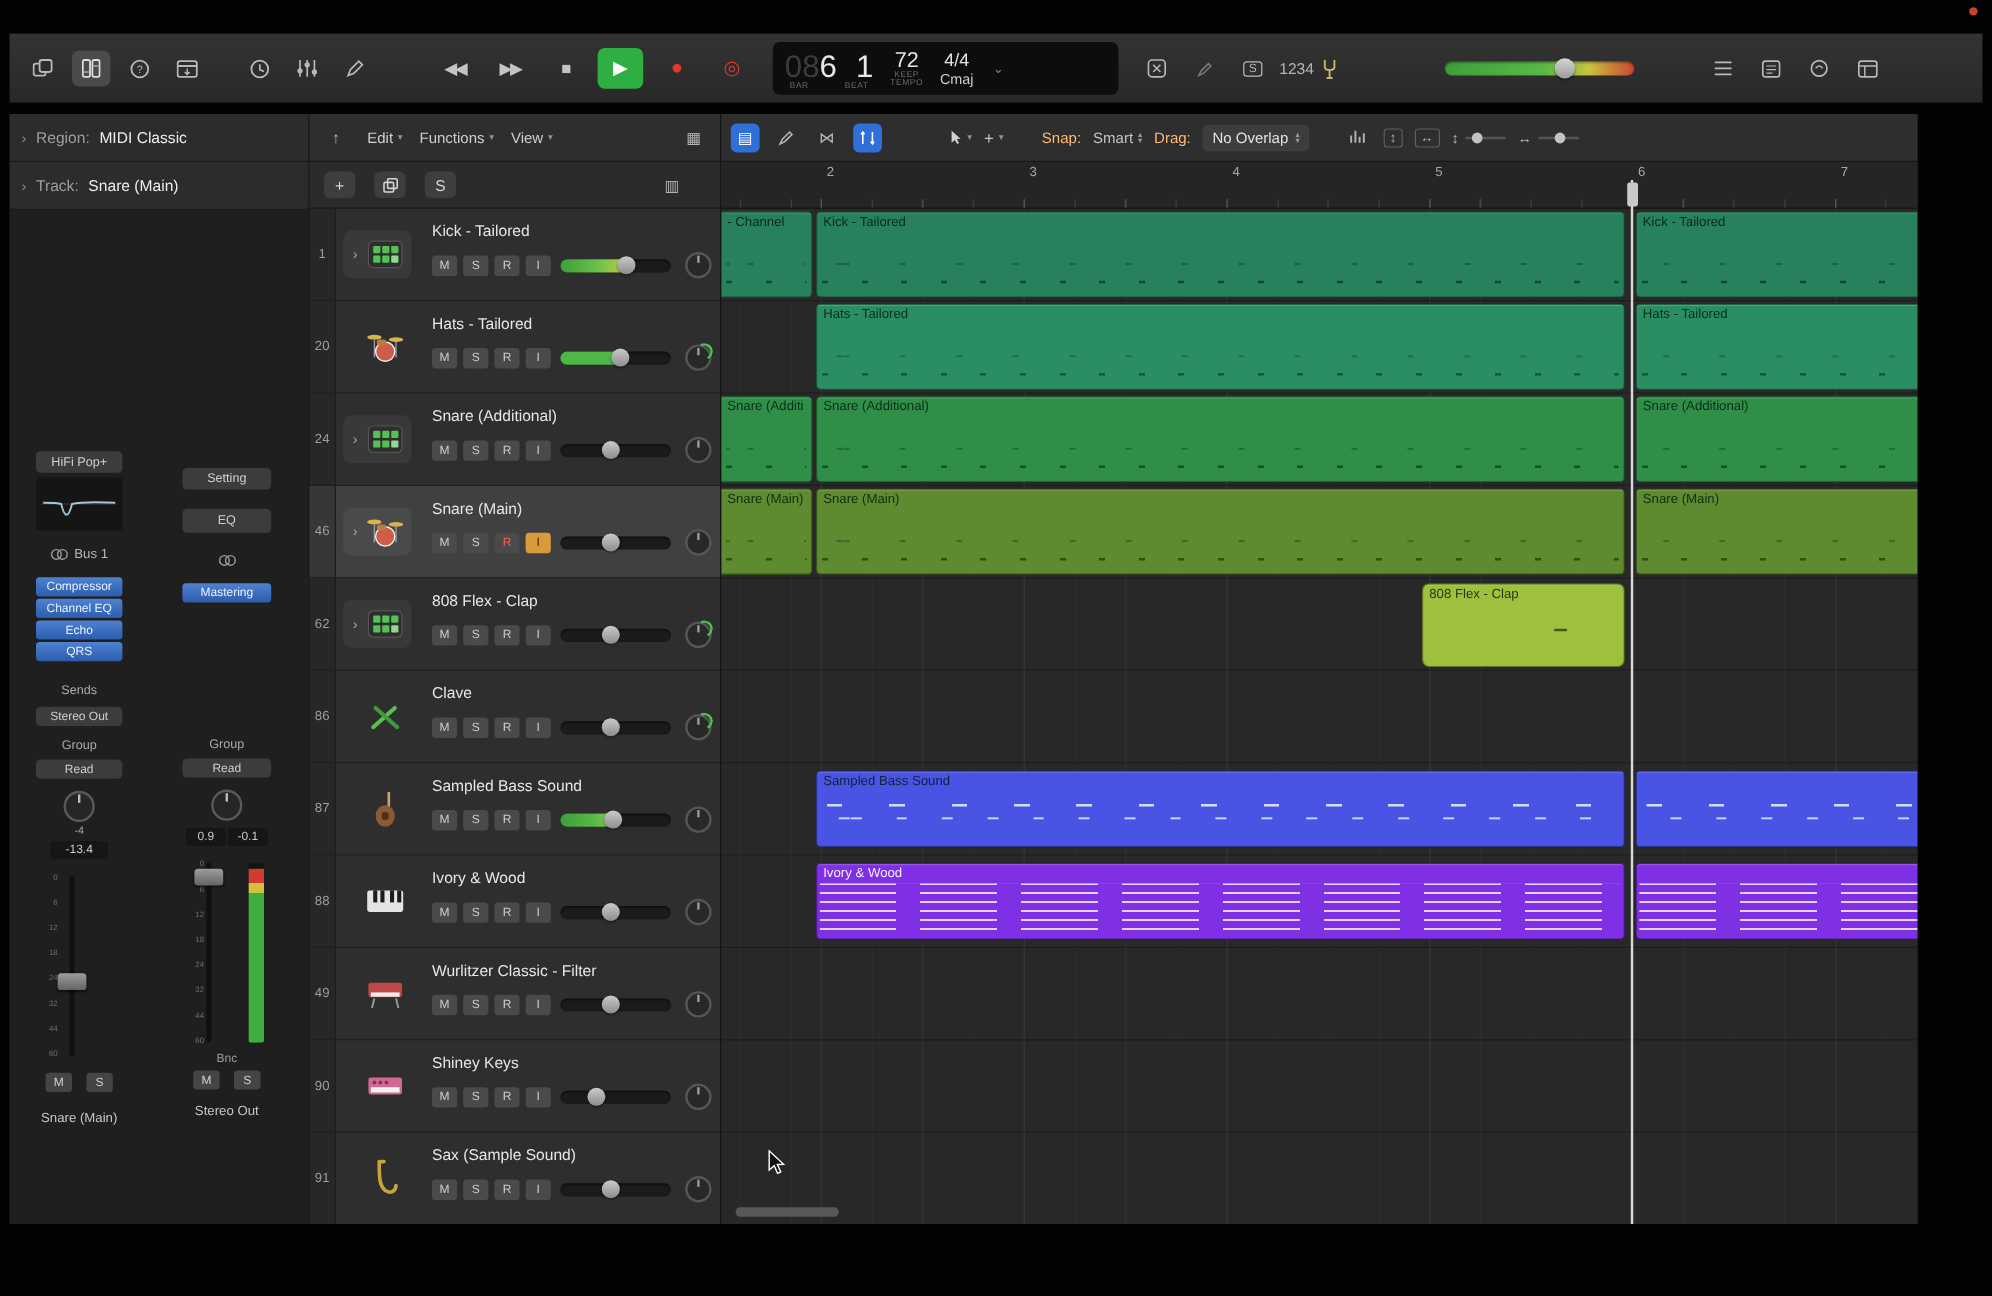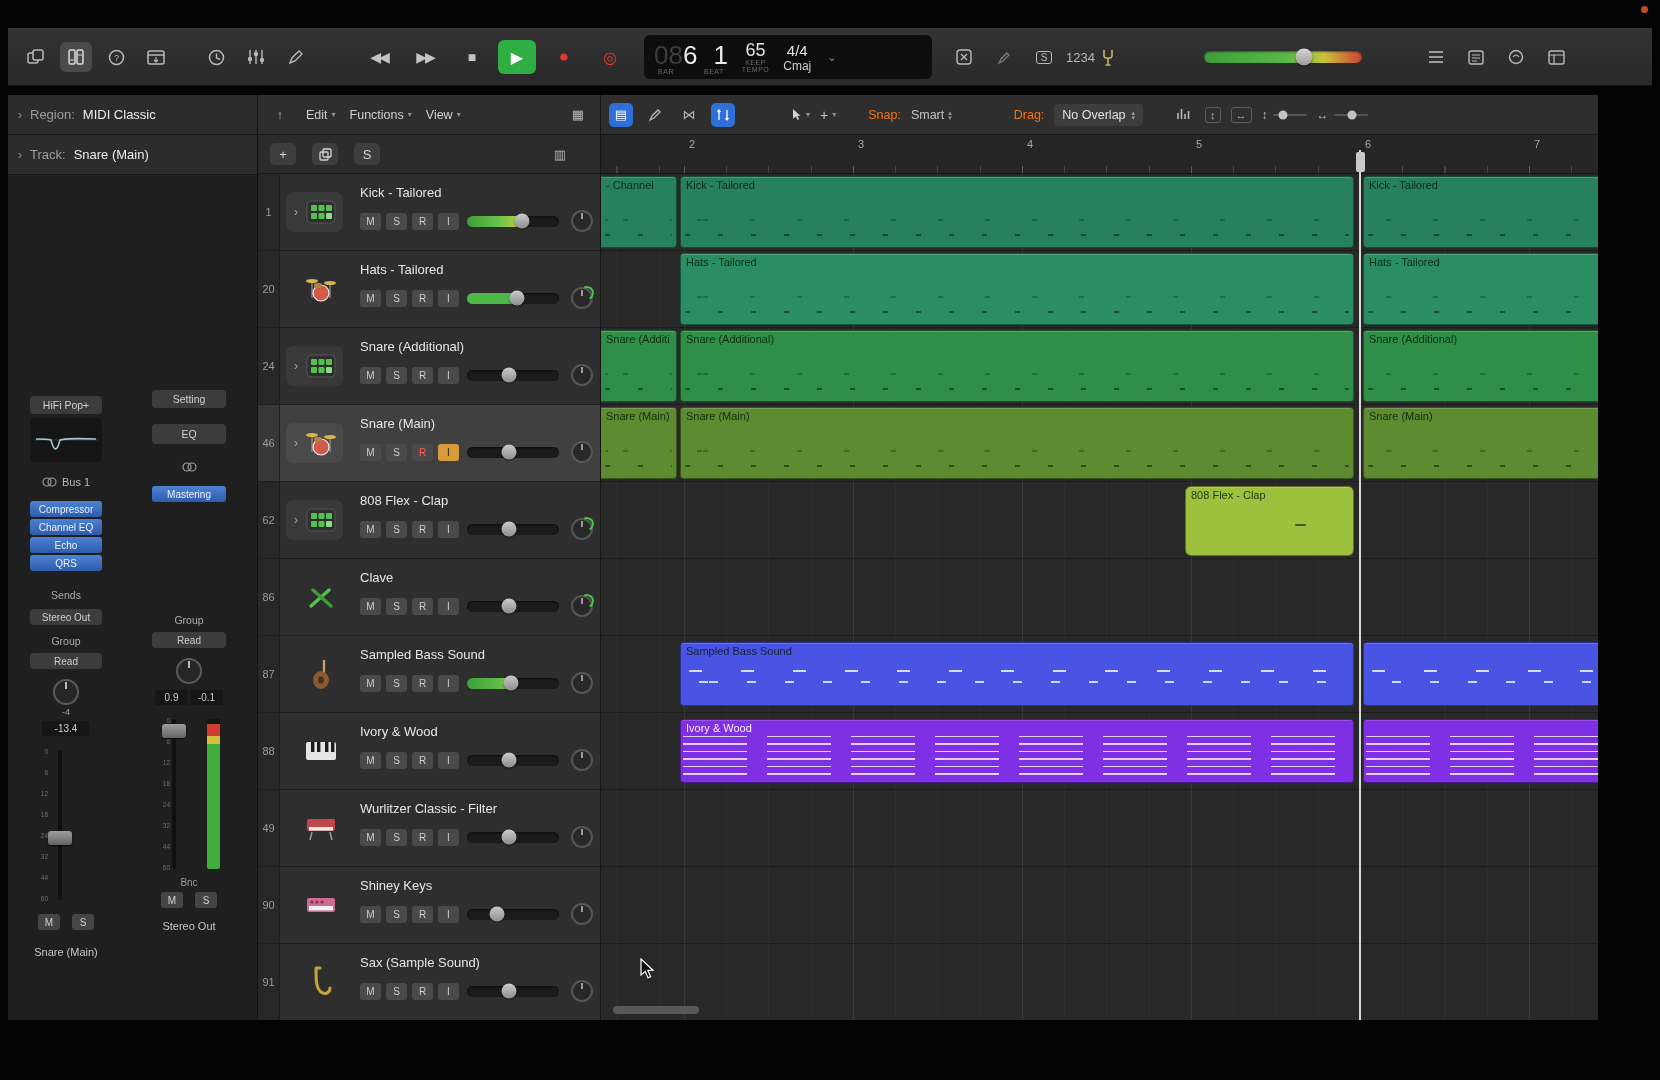--- a/index.html
+++ b/index.html
@@ -40,21 +40,21 @@
 
   
   .inspector{position:absolute;left:0;top:0;width:250px;height:100%;background:#222;border-right:1px solid #121212;}
   .insp-row{height:40px;background:#2c2c2c;border-bottom:1px solid #191919;display:flex;align-items:center;padding:0 10px;gap:8px;font-size:13px;}
   .insp-row .chv{color:#8d8d8d;font-size:12px;}
   .insp-row .dimlab{color:#9d9d9d;}
   .insp-row .vallab{color:#ececec;}
   .insp-body{position:absolute;left:0;right:0;top:81px;bottom:0;background:#1f1f1f;}
 
   .strip{position:absolute;display:flex;flex-direction:column;align-items:center;}
-  .strip1{left:22px;top:220px;width:72px;}
+  .strip1{left:22px;top:200px;width:72px;}
   .strip2{left:144px;top:214px;width:74px;}
   .cs-btn{width:100%;height:18px;background:#3c3c3c;border-radius:4px;color:#cfcfcf;font-size:10.5px;display:flex;align-items:center;justify-content:center;white-space:nowrap;overflow:hidden;}
   .cs-btn.small{height:16px;font-size:10px;}
   .eq-thumb{width:100%;height:44px;background:#151515;border-radius:3px;margin-top:4px;display:flex;align-items:center;justify-content:center;}
   .io-row{margin-top:13px;display:flex;align-items:center;gap:5px;color:#b8b8b8;font-size:11px;height:14px;}
   .plug{width:100%;height:16px;margin-top:2px;background:linear-gradient(#4d82d2,#2e5cab);border-radius:3px;color:#eaf1ff;font-size:10px;display:flex;align-items:center;justify-content:center;white-space:nowrap;overflow:hidden;}
   .plug.first{margin-top:12px;}
   .cs-label{color:#ababab;font-size:10.5px;}
   .knob-big{width:26px;height:26px;border-radius:50%;background:#262626;border:2px solid #5a5a5a;position:relative;}
   .knob-big::after{content:"";position:absolute;left:50%;top:1px;width:2px;height:7px;background:#bbb;transform:translateX(-50%);}
@@ -102,21 +102,21 @@
   .fill.multi{background:linear-gradient(90deg,#3f9e3a,#69c14b 55%,#c9cf45);}
   .fill.green-multi{background:linear-gradient(90deg,#3f9e3a,#57b845 60%,#7dcb52);}
   .slider .knob{position:absolute;top:50%;transform:translate(-50%,-50%);width:15px;height:15px;border-radius:50%;background:linear-gradient(#cacaca,#8d8d8d);box-shadow:0 1px 2px rgba(0,0,0,.5);}
   .pan{width:22px;height:22px;border-radius:50%;background:#282828;border:2px solid #565656;margin-left:7px;position:relative;}
   .pan::after{content:"";position:absolute;left:50%;top:1px;width:2px;height:6px;background:#9b9b9b;transform:translateX(-50%);}
   .pan.accent::before{content:"";position:absolute;right:-3px;top:-3px;width:10px;height:10px;border-radius:50%;border:2px solid transparent;border-top-color:#4cc24a;border-right-color:#4cc24a;transform:rotate(18deg);}
 
   
   .arrange{position:absolute;left:592px;top:0;width:998px;height:100%;background:#282828;overflow:hidden;border-left:1px solid #141414;}
   .ar-toolbar{height:40px;background:#2e2e2e;border-bottom:1px solid #181818;display:flex;align-items:center;gap:10px;padding:0 8px;font-size:12.5px;color:#c4c4c4;}
-  .ar-toolbar .lab{color:#f97316;}
+  .ar-toolbar .lab{color:#fdba74;}
   .dropbox{background:#3d3d3d;border-radius:4px;height:22px;display:flex;align-items:center;gap:6px;padding:0 8px;color:#e2e2e2;}
   .updn{display:flex;flex-direction:column;line-height:5px;font-size:7px;color:#9a9a9a;}
   .boxico{border:1px solid #5e5e5e;border-radius:3px;padding:1px 4px;font-size:11px;color:#b5b5b5;}
   .zslider{display:flex;align-items:center;gap:5px;color:#b5b5b5;font-size:12px;}
   .ztrack{width:34px;height:2px;background:#555;border-radius:1px;position:relative;}
   .zknob{position:absolute;top:50%;left:30%;transform:translate(-50%,-50%);width:9px;height:9px;border-radius:50%;background:#c3c3c3;}
   .ar-ruler{height:39px;background:#252525;border-bottom:1px solid #151515;position:relative;}
   .ar-ruler::after{content:"";position:absolute;left:0;right:0;bottom:0;height:7px;
     background-image:repeating-linear-gradient(90deg,#5d5d5d 0 1px,transparent 1px 169px),repeating-linear-gradient(90deg,#454545 0 1px,transparent 1px 42.25px);
     background-position:83px 0,83px 0;}
@@ -211,21 +211,21 @@
         <div class="bigrow">
           <span class="big"><span class="dim">08</span><span>6</span></span>
           <span class="big">1</span>
         </div>
         <div class="lblrow">
           <span class="tiny">BAR</span>
           <span class="tiny">BEAT</span>
         </div>
       </div>
       <div class="sect">
-        <span class="med">65</span>
+        <span class="med">72</span>
         <span class="tiny">KEEP</span>
         <span class="tiny">TEMPO</span>
       </div>
       <div class="sect">
         <span class="med" style="font-size:15px;">4/4</span>
         <span class="keyv">Cmaj</span>
       </div>
       <span class="chev">⌄</span>
     </div>
 
@@ -772,21 +772,21 @@
             <span class="car">▾</span>
           </div>
         <span class="lab" style="margin-left:22px;">Snap:</span>
         <div class="menu">
             <span>Smart</span>
             <span class="updn">
               <span>▴</span>
               <span>▾</span>
             </span>
           </div>
-        <span class="lab" style="margin-left:52px;text-align:center;">Drag:</span>
+        <span class="lab" style="text-align:center;">Drag:</span>
         <div class="dropbox">
             <span>No Overlap</span>
             <span class="updn">
               <span>▴</span>
               <span>▾</span>
             </span>
           </div>
         <div class="mini" style="margin-left:18px;">
             <svg width="15" height="13">
               <line x1="2" y1="11" x2="2" y2="5" stroke="#b5b5b5" stroke-width="1.6"></line>

